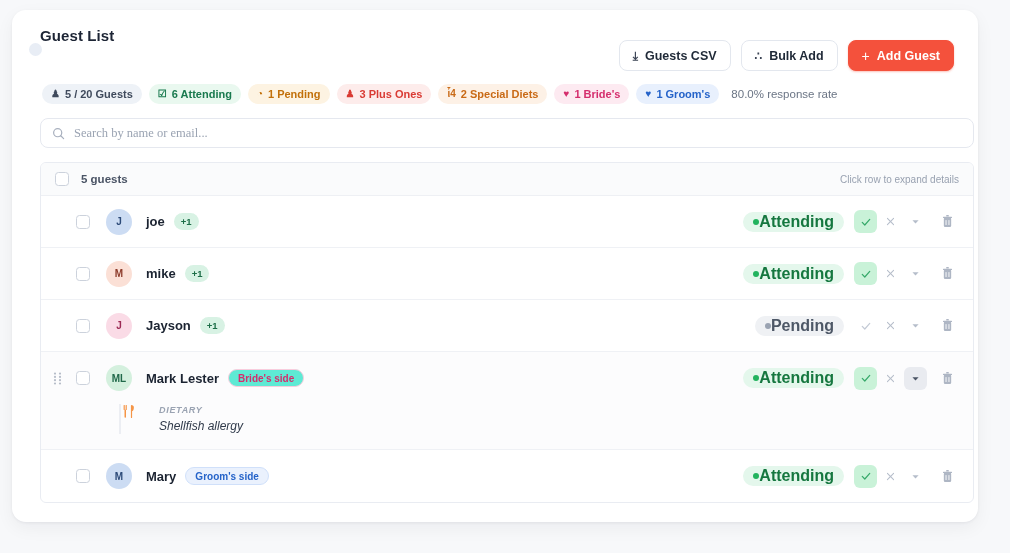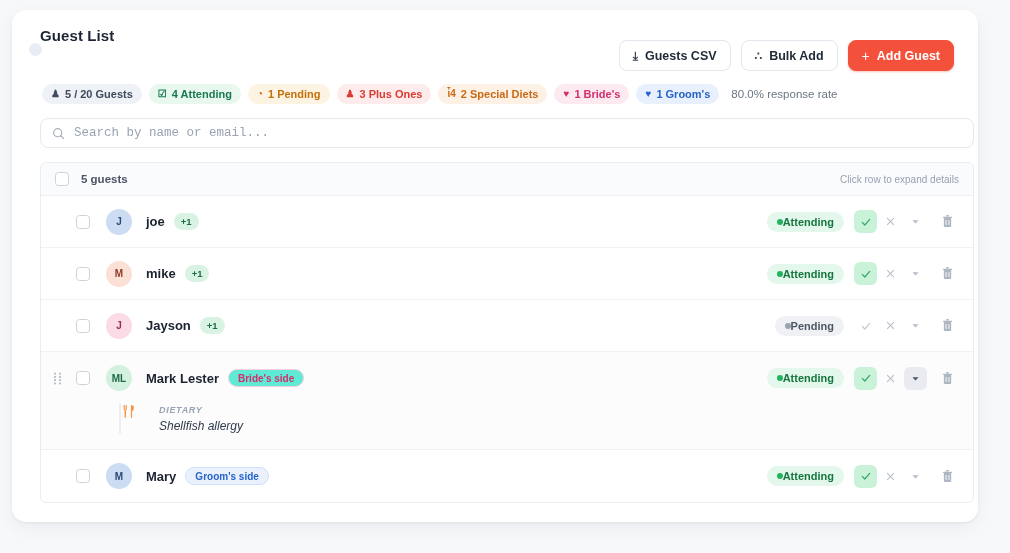--- a/index.html
+++ b/index.html
@@ -76,21 +76,21 @@
   .search {
     position: absolute; left: 28px; top: 108px;
     width: 934px; height: 30px;
     border: 1px solid #e5e8ef; border-radius: 8px;
     background: #fff; display: flex; align-items: center; padding: 0 11px;
   }
   .search svg { flex: none; margin-right: 9px; }
   .search input {
     border: 0; outline: 0; width: 100%;
     font-size: 12.5px; color: #1f2937;
-    font-family: Liberation Mono, monospace; background: transparent;
+    font-family: Liberation Serif, serif; background: transparent;
   }
   .search input::placeholder { color: #9aa3b2; }
 
   
   .table {
     position: absolute; left: 28px; top: 152px;
     width: 934px;
     border: 1px solid #e9ecf2; border-radius: 6px;
     background: #fff; overflow: hidden;
   }
@@ -138,21 +138,21 @@
     display: inline-flex; align-items: center; white-space: nowrap;
   }
   .pill.side { height: 18px; padding: 0 9px; font-size: 10px; border: 1px solid transparent; }
 
   .rowright {
     margin-left: auto; display: flex; align-items: center; gap: 2px;
   }
   .status {
     display: inline-flex; align-items: center; 
     height: 20px; padding: 0 10px; border-radius: 10px;
-    font-size: 11px; font-weight: bold; margin-right: 8px; white-space: nowrap;
+    font-size: 16px; font-weight: bold; margin-right: 8px; white-space: nowrap;
   }
   .dot { width: 6px; height: 6px; border-radius: 50%; flex: none; }
 
   .iconbtn {
     width: 23px; height: 23px; border-radius: 6px;
     display: flex; align-items: center; justify-content: center;
     cursor: pointer; background: transparent; border: 0;
   }
   .iconbtn.on-green { background: #c9f2d8; }
   .iconbtn.on-gray { background: #e9ebf0; }
@@ -202,21 +202,21 @@
       </button>
     </div>
 
     <div class="chips" id="chips">
         <div class="chip" style="background: rgb(238, 242, 247); color: rgb(63, 74, 92);">
           <span class="ci">♟</span>
           <span>5 / 20 Guests</span>
         </div>
         <div class="chip" style="background: rgb(233, 248, 239); color: rgb(24, 121, 78);">
           <span class="ci">☑</span>
-          <span>4 Attending</span>
+          <span>6 Attending</span>
         </div>
         <div class="chip" style="background: rgb(253, 243, 226); color: rgb(194, 112, 10);">
           <span class="ci">◔</span>
           <span>1 Pending</span>
         </div>
         <div class="chip" style="background: rgb(253, 236, 235); color: rgb(217, 59, 52);">
           <span class="ci">♟</span>
           <span>3 Plus Ones</span>
         </div>
         <div class="chip" style="background: rgb(253, 241, 230); color: rgb(201, 106, 22);">

